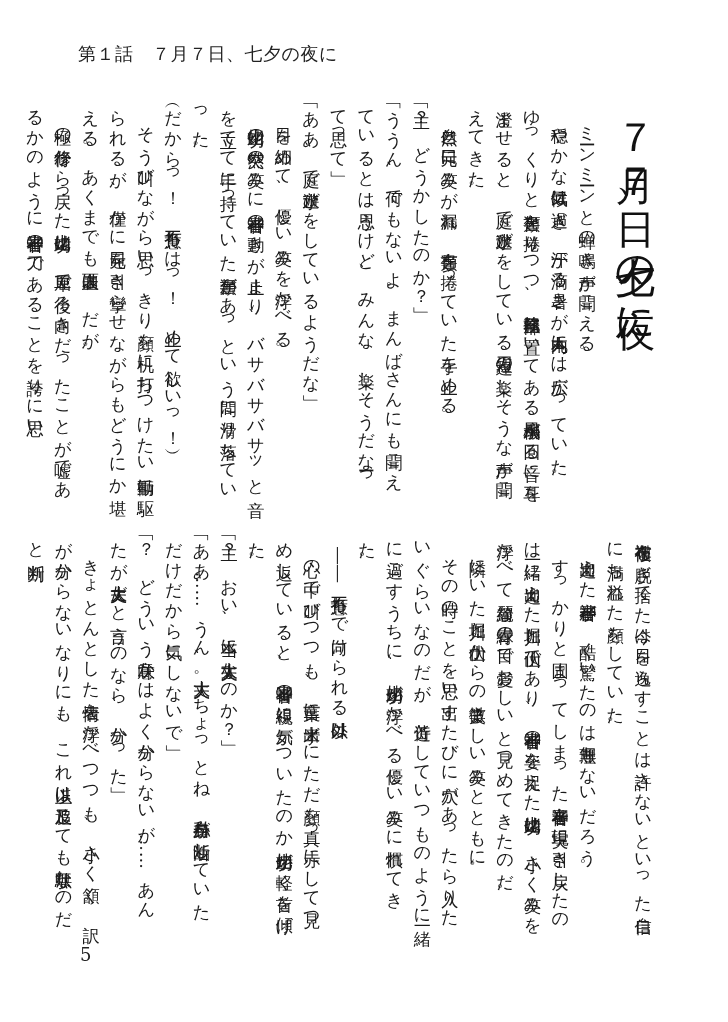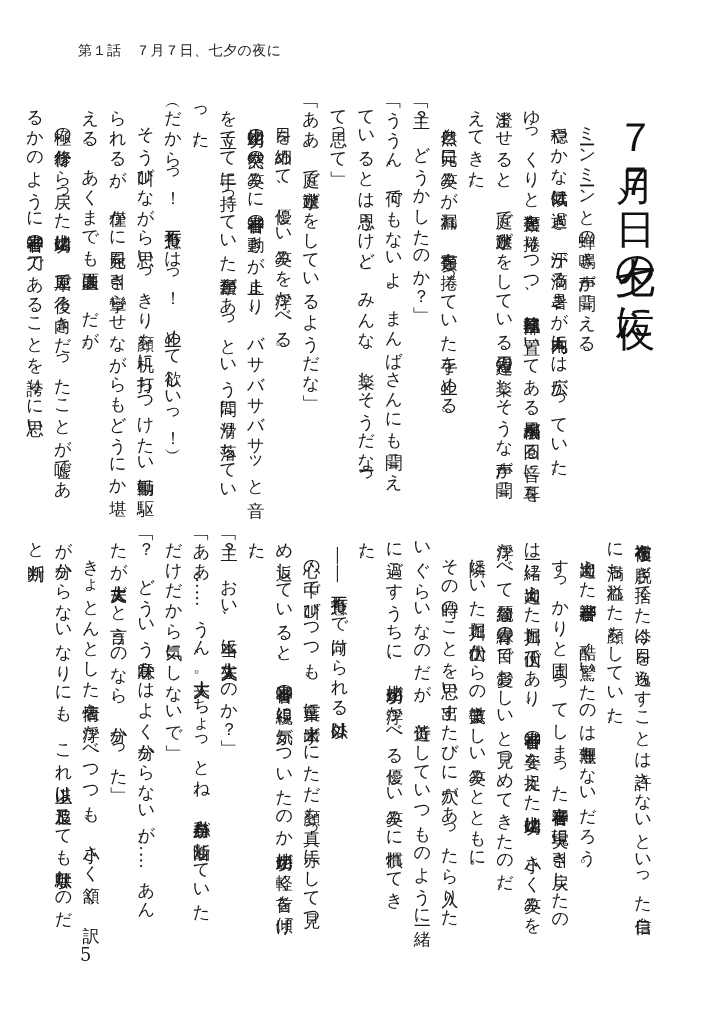--- a/index.html
+++ b/index.html
@@ -12,21 +12,21 @@
       height: 1022px;
       position: relative;
       overflow: hidden;
       color: #1a1a1a;
       font-family: "DejaVu Serif", "Liberation Serif", serif;
     }
     .running-header {
       position: absolute;
       left: 78px;
       top: 42px;
-      font-size: 14px;
+      font-size: 18px;
       letter-spacing: 0.5px;
       white-space: pre;
       color: #222;
     }
     .page-number {
       position: absolute;
       left: 80px;
       top: 944px;
       font-size: 18px;
       color: #222;

